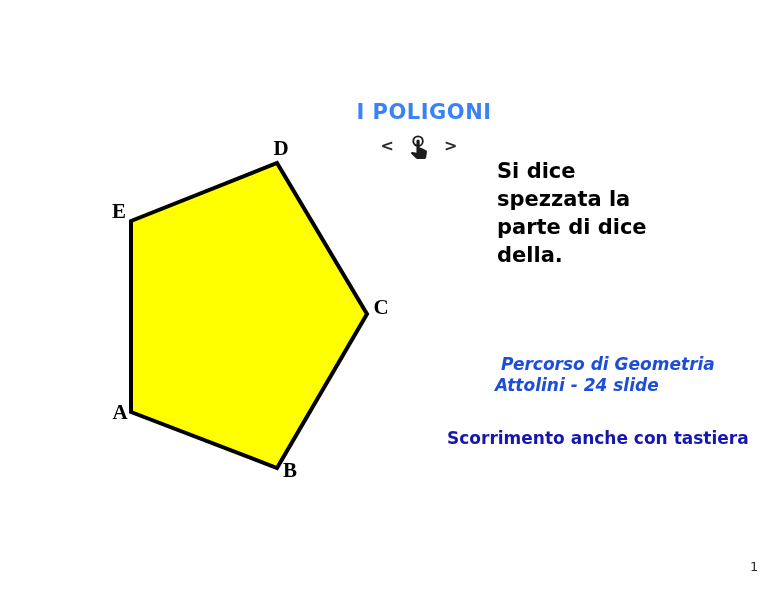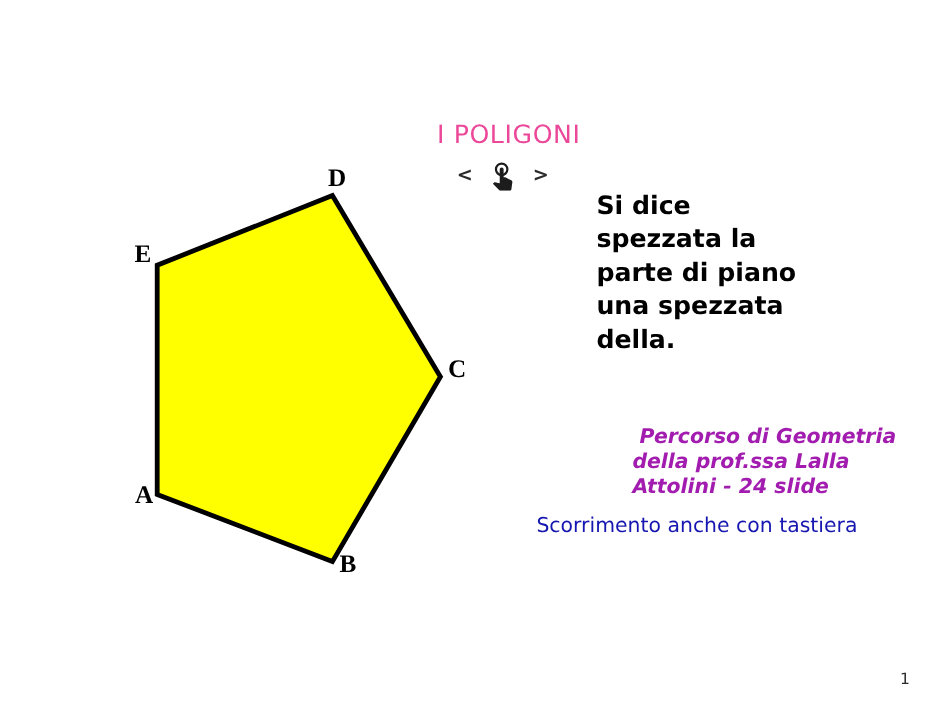--- a/index.html
+++ b/index.html
@@ -6,21 +6,21 @@
   .slide {
     position:relative;
     width:784px; height:589px;
     background:#ffffff;
     font-family:"DejaVu Sans","Liberation Sans",sans-serif;
     overflow:hidden;
   }
   .title {
     position:absolute; top:100px; left:424px;
     transform:translateX(-50%);
-    font-size:21px; font-weight:normal; color:#ec4899;
+    font-size:21px; font-weight:bold; color:#3b82f6;
     letter-spacing:0.5px; white-space:nowrap;
   }
   .nav {
     position:absolute; top:131px; left:419px;
     transform:translateX(-50%);
     display:flex; align-items:center; gap:12px; height:30px;
   }
   .chevron {
     font-size:16px; font-weight:bold; color:#2a2a2a;
     line-height:1; cursor:pointer; user-select:none;
@@ -36,21 +36,21 @@
     font-size:21px; line-height:28px; font-weight:bold;
     color:#000000; white-space:pre;
   }
   .credit {
     position:absolute; left:495px; top:354px;
     font-size:17px; line-height:21px;
     font-weight:bold; font-style:italic; white-space:pre;
   }
   .note {
     position:absolute; left:447px; top:428px;
-    font-size:17px; white-space:nowrap;
+    font-size:17px; white-space:nowrap;font-weight:bold;
   }
   .page-num {
     position:absolute; left:750px; top:559px;
     font-size:13px; color:#2b2b2b;
   }
 </style>
 </head>
 <body>
 
 <div class="slide">
@@ -70,21 +70,21 @@
 
   <svg class="figure-svg" width="784" height="589" viewBox="0 0 784 589">
       <polygon points="131,412 277,468 367,314 277,163 131,221" fill="#ffff00" stroke="#000000" stroke-width="4" stroke-linejoin="miter"></polygon>
       <text x="120" y="412" text-anchor="middle" dominant-baseline="central" class="vertex-label">A</text>
       <text x="290" y="470" text-anchor="middle" dominant-baseline="central" class="vertex-label">B</text>
       <text x="381" y="307" text-anchor="middle" dominant-baseline="central" class="vertex-label">C</text>
       <text x="281" y="148" text-anchor="middle" dominant-baseline="central" class="vertex-label">D</text>
       <text x="119" y="211" text-anchor="middle" dominant-baseline="central" class="vertex-label">E</text>
     </svg>
 
-  <div class="desc"><div>Si dice</div><div>spezzata la</div><div>parte di piano</div><div>una spezzata</div><div>della.</div></div>
+  <div class="desc"><div>Si dice</div><div>spezzata la</div><div>parte di dice</div><div>della.</div></div>
 
-  <div class="credit" style="color: #a21caf; margin-left: 32px;"><div> Percorso di Geometria</div><div>della prof.ssa Lalla</div><div>Attolini - 24 slide</div></div>
+  <div class="credit" style="color: #1d4ed8;"><div> Percorso di Geometria</div><div>Attolini - 24 slide</div></div>
 
   <div class="note" style="color: rgb(22, 22, 176);">Scorrimento anche con tastiera</div>
 
   <div class="page-num">1</div>
 
 </div>
 
 </body></html>

